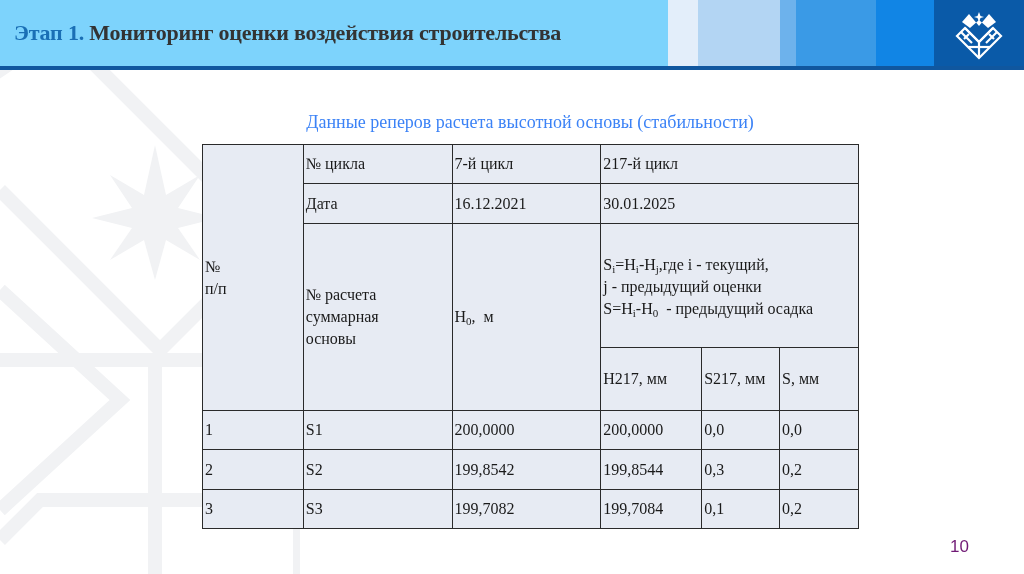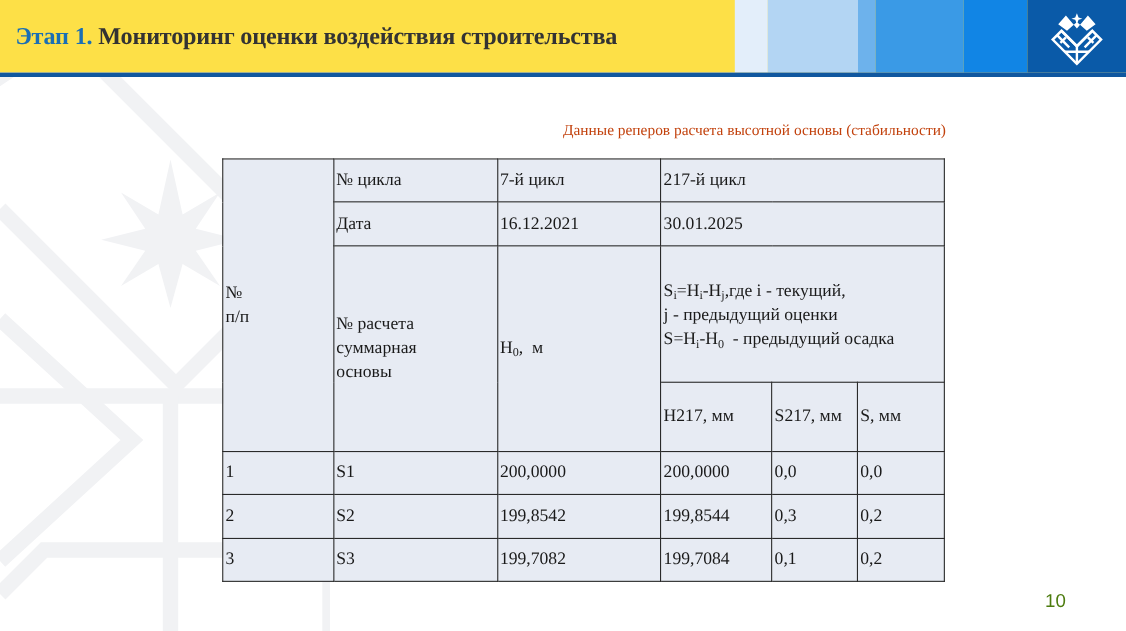--- a/index.html
+++ b/index.html
@@ -1,40 +1,40 @@
 <!DOCTYPE html>
 <html><head>
   <meta charset="utf-8">
   <style>
     * { box-sizing: border-box; margin: 0; padding: 0; }
     html, body { width: 1024px; height: 574px; overflow: hidden; background: #ffffff; }
     body { position: relative; font-family: "Liberation Serif", serif; color: #1a1a1a; }
 
-    .header { position: absolute; left: 0; top: 0; width: 1024px; height: 66px; background: #fde047; }
+    .header { position: absolute; left: 0; top: 0; width: 1024px; height: 66px; background: #7dd3fc; }
     .header-title { position: absolute; left: 14px; top: 20px; font-family: "Liberation Serif", serif; font-weight: bold; font-size: 22px; color: #333333; white-space: nowrap; letter-spacing: -0.2px; }
     .header-title .stage { color: #1a6fb5; }
     .stripe { position: absolute; top: 0; height: 66px; }
     .s1 { left: 668px; width: 30px; background: #e3eefa; }
     .s2 { left: 698px; width: 82px; background: #b3d5f3; }
     .s3 { left: 780px; width: 16px; background: #6db2ec; }
     .s4 { left: 796px; width: 80px; background: #3a9ae6; }
     .s5 { left: 876px; width: 58px; background: #1185e5; }
     .s6 { left: 934px; width: 90px; background: #0a5aa8; }
     .logo { position: absolute; left: 952px; top: 8px; width: 54px; height: 54px; }
     .header-line { position: absolute; left: 0; top: 66px; width: 1024px; height: 4px; background: #10579f; }
 
     .watermark { position: absolute; left: 0; top: 70px; width: 300px; height: 504px; }
 
-    .caption { position: absolute; left: 200px; top: 112px; width: 660px; text-align: right; font-size: 14px; color: #c2410c; }
+    .caption { position: absolute; left: 200px; top: 112px; width: 660px; text-align: center; font-size: 18px; color: #3b82f6; }
 
     table.data { position: absolute; left: 202px; top: 144px; width: 657px; border-collapse: collapse; font-family: "Liberation Serif", serif; font-size: 16px; color: #1a1a1a; }
     table.data td { border: 1.5px solid #2a2a2a; background: #e7ebf3; text-align: left; vertical-align: middle; padding: 0 2px; line-height: 22px; }
     sub { font-size: 11px; vertical-align: -3px; line-height: 0; }
 
-    .page-number { position: absolute; left: 950px; top: 537px; font-family: "Liberation Sans", sans-serif; font-size: 17px; color: #4d7c0f; }
+    .page-number { position: absolute; left: 950px; top: 537px; font-family: "Liberation Sans", sans-serif; font-size: 17px; color: #701a75; }
   </style>
 </head>
 <body>
 
 <div class="header">
   <div class="header-title">
     <span class="stage">Этап 1.</span>
     <span>Мониторинг оценки воздействия строительства</span>
   </div>
   <div class="stripe s1"></div>

